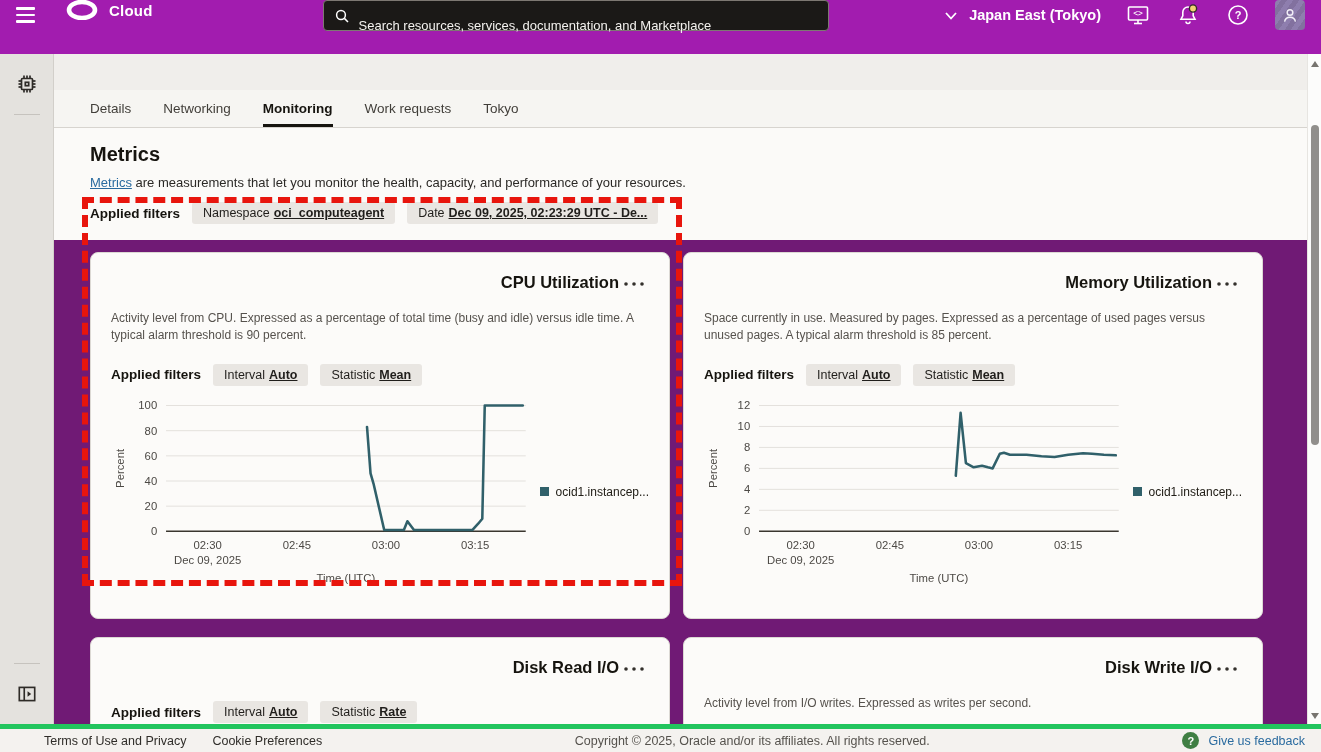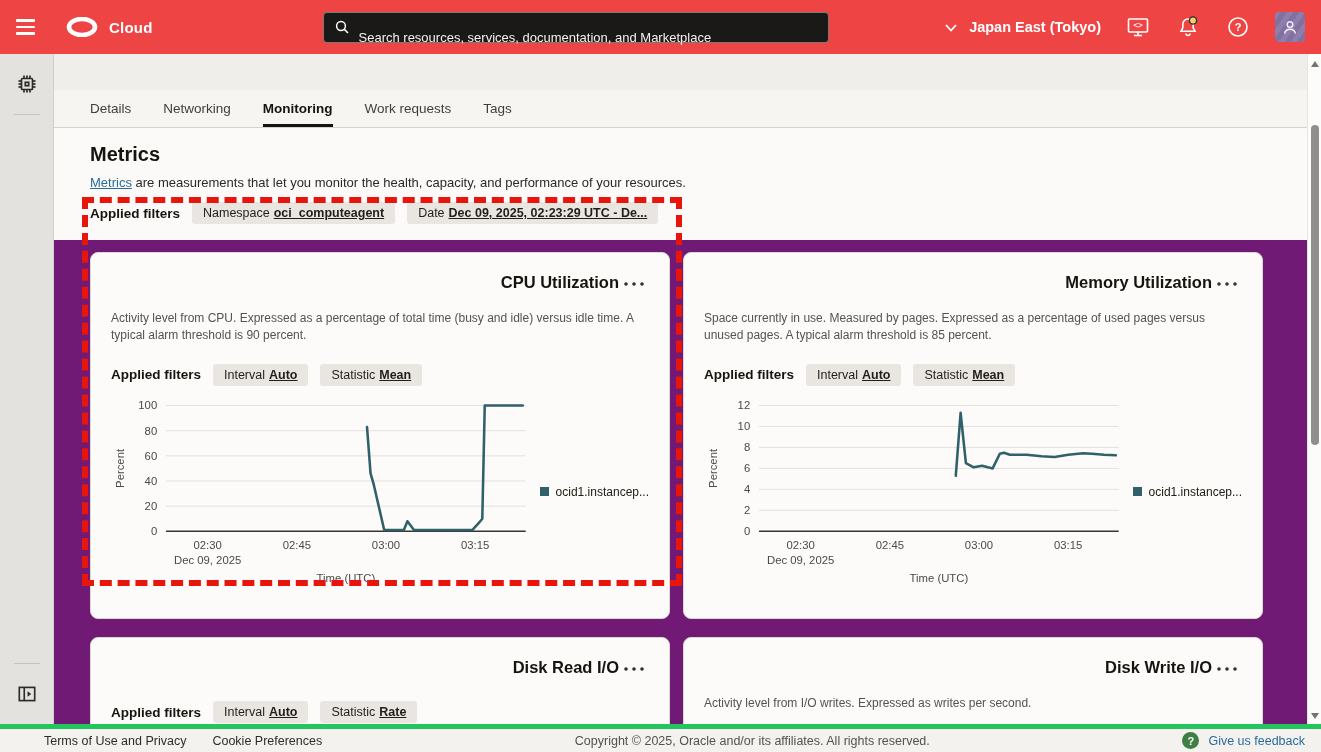--- a/index.html
+++ b/index.html
@@ -1,21 +1,21 @@
 <!DOCTYPE html>
 <html><head>
 <meta charset="utf-8">
 <style>
   * { margin:0; padding:0; box-sizing:border-box; }
   html,body { width:1321px; height:752px; overflow:hidden; }
   body { font-family:"Liberation Sans","DejaVu Sans",sans-serif; position:relative; background:#f0eeeb; color:#201e1b; }
   button { font-family:inherit; background:none; border:none; cursor:pointer; }
 
   
-  .topbar { position:absolute; top:0; left:0; width:100%; height:54px; background:#ef4444; display:flex; align-items:center; padding:0 16px; z-index:20; }
+  .topbar { position:absolute; top:0; left:0; width:100%; height:54px; background:#a21caf; display:flex; align-items:flex-start; padding:0 16px; z-index:20; }
   .hamburger { width:30px; height:30px; display:flex; flex-direction:column; justify-content:center; gap:4px; margin-right:20px; }
   .hamburger span { display:block; width:19px; height:2.4px; background:#fff; border-radius:1px; }
   .brand { display:flex; align-items:center; gap:11px; }
   .brand-label { color:#fff; font-size:15px; font-weight:bold; letter-spacing:.2px; }
   .searchbox { margin-left:170px; width:506px; height:31px; background:#1b1917; border:1px solid #7d7872; border-radius:4px; display:flex; align-items:center; padding:0 10px; gap:9px; }
   .searchbox input { flex:1; background:transparent; border:none; outline:none; color:#fff; font-size:13px; font-family:inherit;margin-top:20px; }
   .searchbox input::placeholder { color:#f3f1ee; opacity:1; }
   .topbar-right { margin-left:auto; display:flex; align-items:center; gap:24px; }
   .region-btn { display:flex; align-items:center; gap:12px; color:#fff; font-size:14.5px; font-weight:bold; }
   .icon-btn { width:26px; height:26px; display:flex; align-items:center; justify-content:center; position:relative; }
@@ -168,21 +168,21 @@
     </button>
   </div>
 </nav>
 
 <main class="content">
   <div class="tabbar">
       <button class="tab">Details</button>
       <button class="tab">Networking</button>
       <button class="tab active">Monitoring</button>
       <button class="tab">Work requests</button>
-      <button class="tab">Tags</button>
+      <button class="tab">Tokyo</button>
     </div>
 
   <section class="band">
     <h1 class="page-title">Metrics</h1>
     <p class="intro"><a>Metrics</a><span> are measurements that let you monitor the health, capacity, and performance of your resources.</span></p>
     <div class="filters-row">
       <span class="filters-label">Applied filters</span>
       <span style="display:flex;gap:12px;">
           <span class="chip"><span>Namespace</span><a class="chip-val">oci_computeagent</a></span>
           <span class="chip"><span>Date</span><a class="chip-val">Dec 09, 2025, 02:23:29 UTC - De...</a></span>

